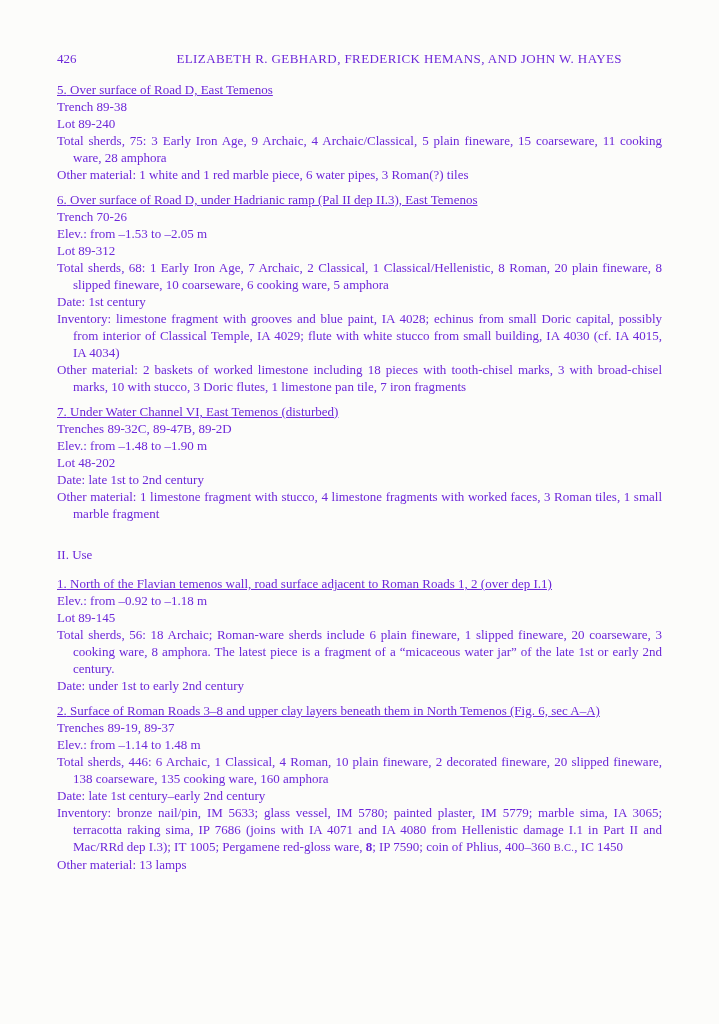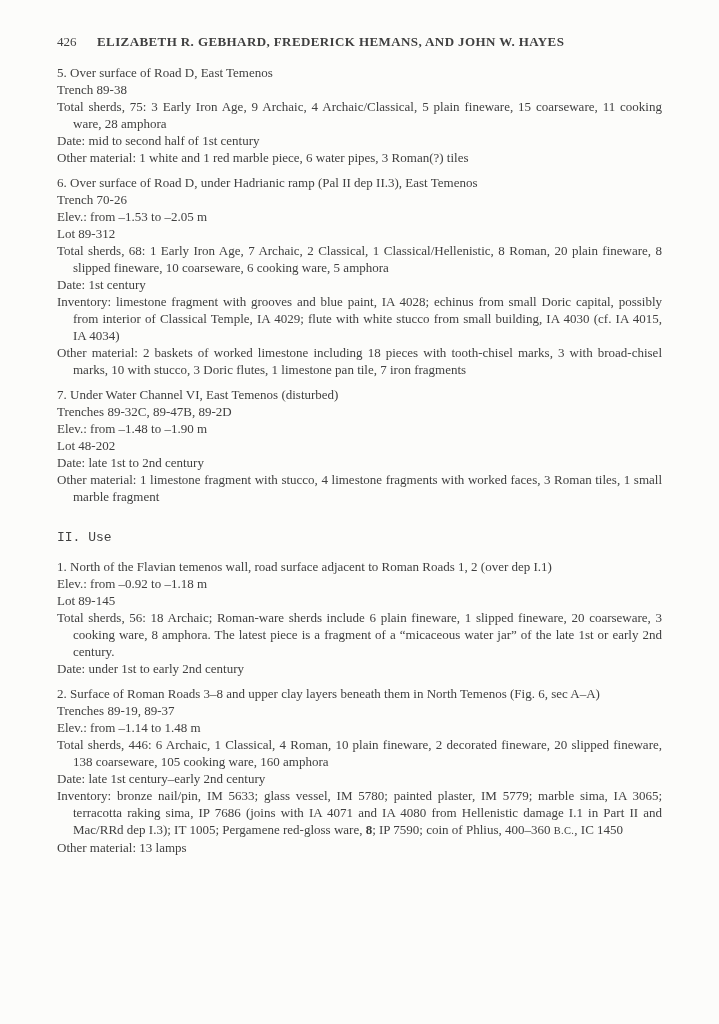--- a/index.html
+++ b/index.html
@@ -3,39 +3,40 @@
 <meta charset="utf-8">
 <style>
   html, body { margin: 0; padding: 0; background: #e8e8e6; }
   .page {
     position: relative;
     width: 719px;
     height: 1024px;
     margin: 0 auto;
     background: #fcfcfa;
     box-sizing: border-box;
-    padding: 33px 57px 0 57px;
+    padding: 50px 57px 0 57px;
     overflow: hidden;
     font-family: "Liberation Serif", serif;
     font-size: 13px;
     line-height: 17px;
-    color: #404040;
+    color: #6d28d9;
   }
   .header { position: relative; height: 17px; margin-bottom: 14px; }
   .page-number { position: absolute; left: 0; top: 0; }
-  .running-title { text-align: left; letter-spacing: 0.4px; padding: 0 40px; white-space: nowrap; font-weight: bold; }
-  .section-heading { margin: 24px 0 12px 0; font-family: Liberation Mono, monospace; }
+  .running-title { text-align: right; letter-spacing: 0.4px; padding: 0 40px; white-space: nowrap; }
+  .section-heading { margin: 24px 0 12px 0; }
   .section:first-child .entries { margin-top: 0; }
   .entry { margin-bottom: 8px; }
   .entry p { margin: 0; }
   .entry-title {
     margin-left: 28px;
     padding-left: 16px;
     text-indent: -16px;
     text-align: justify;
+    text-decoration: underline;
   }
   .detail {
     margin-left: 58px;
     padding-left: 16px;
     text-indent: -16px;
     text-align: justify;
   }
   .entry-num { display: inline; }
   b { font-weight: bold; }
   .sc { font-size: 0.8em; letter-spacing: 0.4px; }
@@ -47,22 +48,22 @@
   <div class="header">
     <span class="page-number">426</span>
     <div class="running-title">ELIZABETH R. GEBHARD, FREDERICK HEMANS, AND JOHN W. HAYES</div>
   </div>
   <div>
       <section class="section">
         <div class="entries">
           <div class="entry">
             <p class="entry-title"><span class="entry-num">5.</span><span> Over surface of Road D, East Temenos</span></p>
             <p class="detail"><span>Trench 89-38</span></p>
+            <p class="detail"><span>Lot 89-240</span></p>
             <p class="detail"><span>Total sherds, 75: 3 Early Iron Age, 9 Archaic, 4 Archaic/Classical, 5 plain fineware, 15 coarseware, 11 cooking ware, 28 amphora</span></p>
-            <p class="detail"><span>Date: mid to second half of 1st century</span></p>
             <p class="detail"><span>Other material: 1 white and 1 red marble piece, 6 water pipes, 3 Roman(?) tiles</span></p>
           </div>
           <div class="entry">
             <p class="entry-title"><span class="entry-num">6.</span><span> Over surface of Road D, under Hadrianic ramp (Pal II dep II.3), East Temenos</span></p>
             <p class="detail"><span>Trench 70-26</span></p>
             <p class="detail"><span>Elev.: from –1.53 to –2.05 m</span></p>
             <p class="detail"><span>Lot 89-312</span></p>
             <p class="detail"><span>Total sherds, 68: 1 Early Iron Age, 7 Archaic, 2 Classical, 1 Classical/Hellenistic, 8 Roman, 20 plain fineware, 8 slipped fineware, 10 coarseware, 6 cooking ware, 5 amphora</span></p>
             <p class="detail"><span>Date: 1st century</span></p>
             <p class="detail"><span>Inventory: limestone fragment with grooves and blue paint, IA 4028; echinus from small Doric capital, possibly from interior of Classical Temple, IA 4029; flute with white stucco from small building, IA 4030 (cf. IA 4015, IA 4034)</span></p>
@@ -85,21 +86,21 @@
             <p class="entry-title"><span class="entry-num">1.</span><span> North of the Flavian temenos wall, road surface adjacent to Roman Roads 1, 2 (over dep I.1)</span></p>
             <p class="detail"><span>Elev.: from –0.92 to –1.18 m</span></p>
             <p class="detail"><span>Lot 89-145</span></p>
             <p class="detail"><span>Total sherds, 56: 18 Archaic; Roman-ware sherds include 6 plain fineware, 1 slipped fineware, 20 coarseware, 3 cooking ware, 8 amphora. The latest piece is a fragment of a “micaceous water jar” of the late 1st or early 2nd century.</span></p>
             <p class="detail"><span>Date: under 1st to early 2nd century</span></p>
           </div>
           <div class="entry">
             <p class="entry-title"><span class="entry-num">2.</span><span> Surface of Roman Roads 3–8 and upper clay layers beneath them in North Temenos (Fig. 6, sec A–A)</span></p>
             <p class="detail"><span>Trenches 89-19, 89-37</span></p>
             <p class="detail"><span>Elev.: from –1.14 to 1.48 m</span></p>
-            <p class="detail"><span>Total sherds, 446: 6 Archaic, 1 Classical, 4 Roman, 10 plain fineware, 2 decorated fineware, 20 slipped fineware, 138 coarseware, 105 cooking ware, 160 amphora</span></p>
+            <p class="detail"><span>Total sherds, 446: 6 Archaic, 1 Classical, 4 Roman, 10 plain fineware, 2 decorated fineware, 20 slipped fineware, 138 coarseware, 135 cooking ware, 160 amphora</span></p>
             <p class="detail"><span>Date: late 1st century–early 2nd century</span></p>
             <p class="detail"><span>Inventory: bronze nail/pin, IM 5633; glass vessel, IM 5780; painted plaster, IM 5779; marble sima, IA 3065; terracotta raking sima, IP 7686 (joins with IA 4071 and IA 4080 from Hellenistic damage I.1 in Part II and Mac/RRd dep I.3); IT 1005; Pergamene red-gloss ware, </span><b>8</b><span>; IP 7590; coin of Phlius, 400–360 </span><span class="sc">B.C.</span><span>, IC 1450</span></p>
             <p class="detail"><span>Other material: 13 lamps</span></p>
           </div>
         </div>
       </section>
     </div>
 </div>
 
 </body></html>

